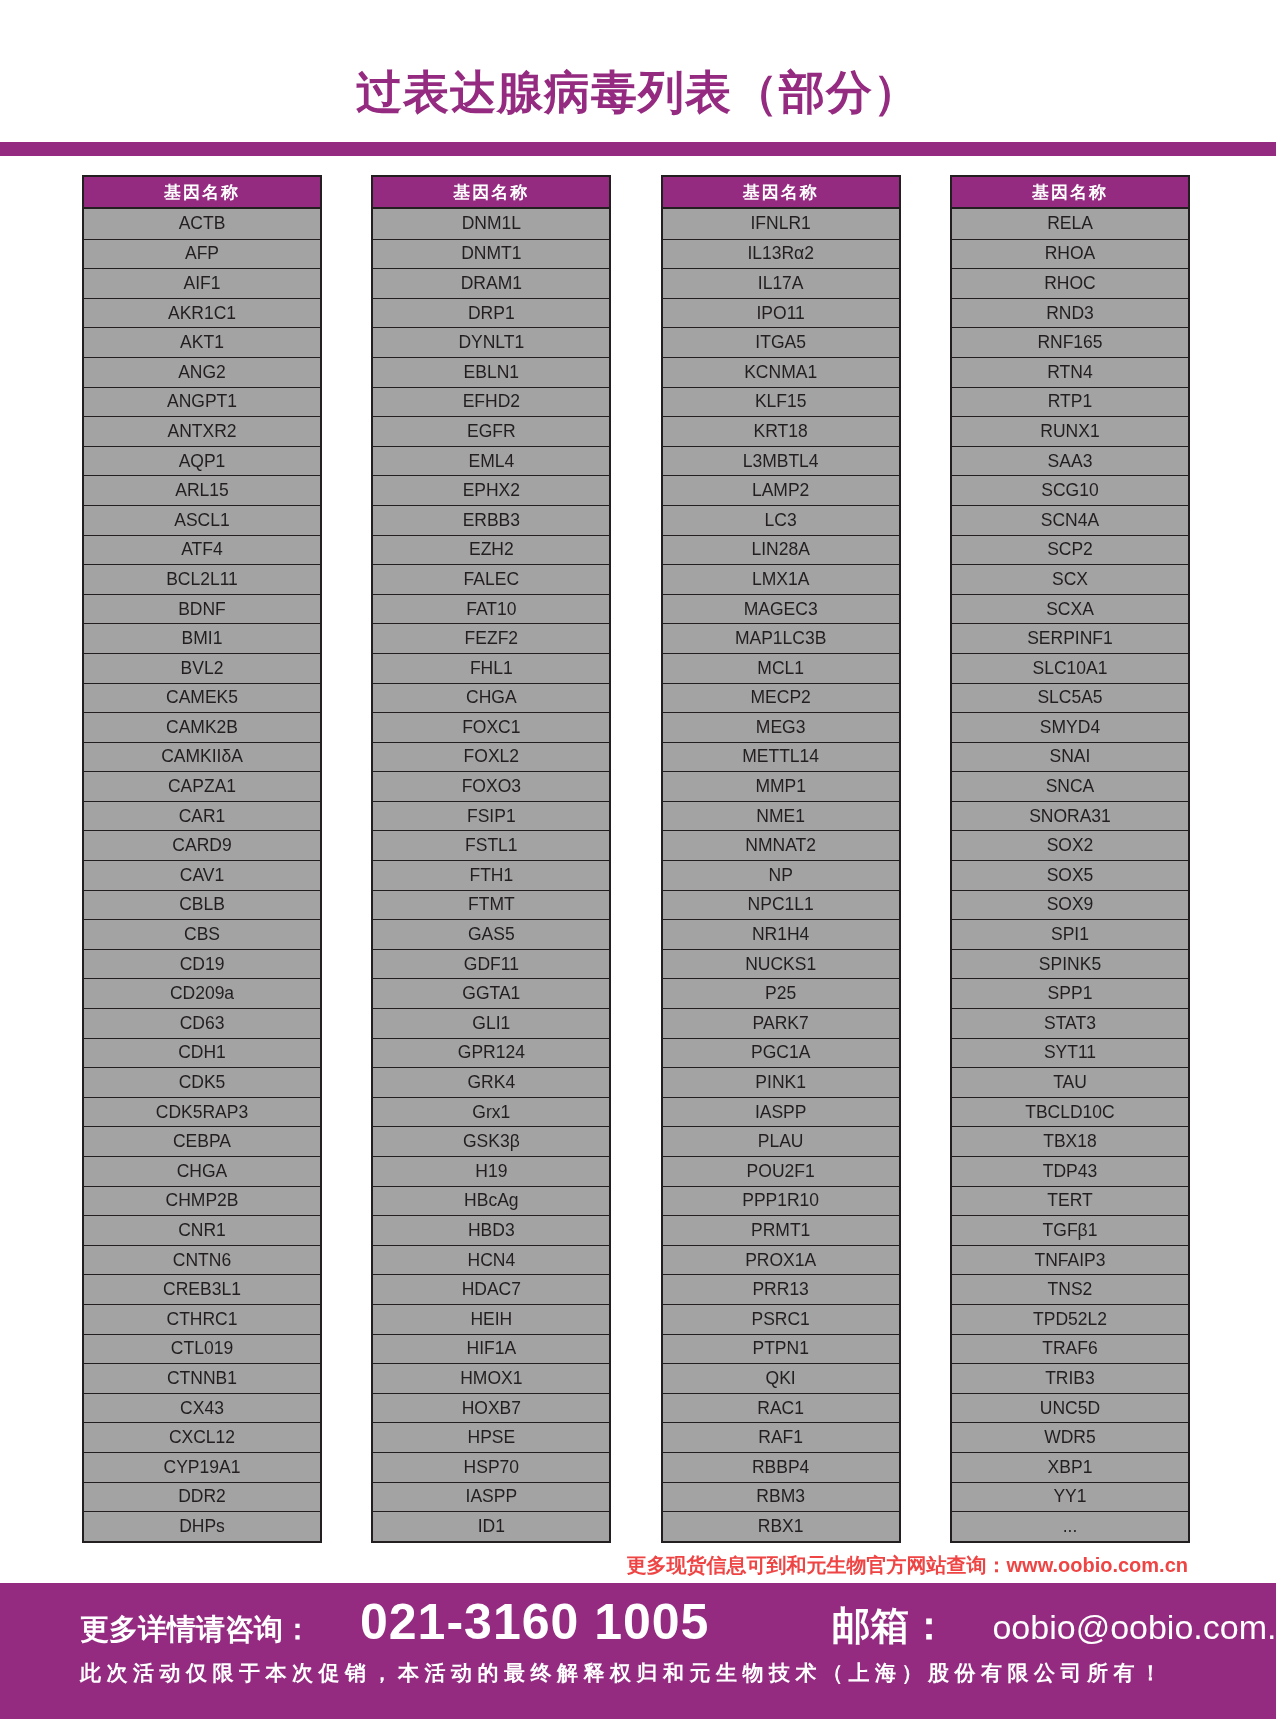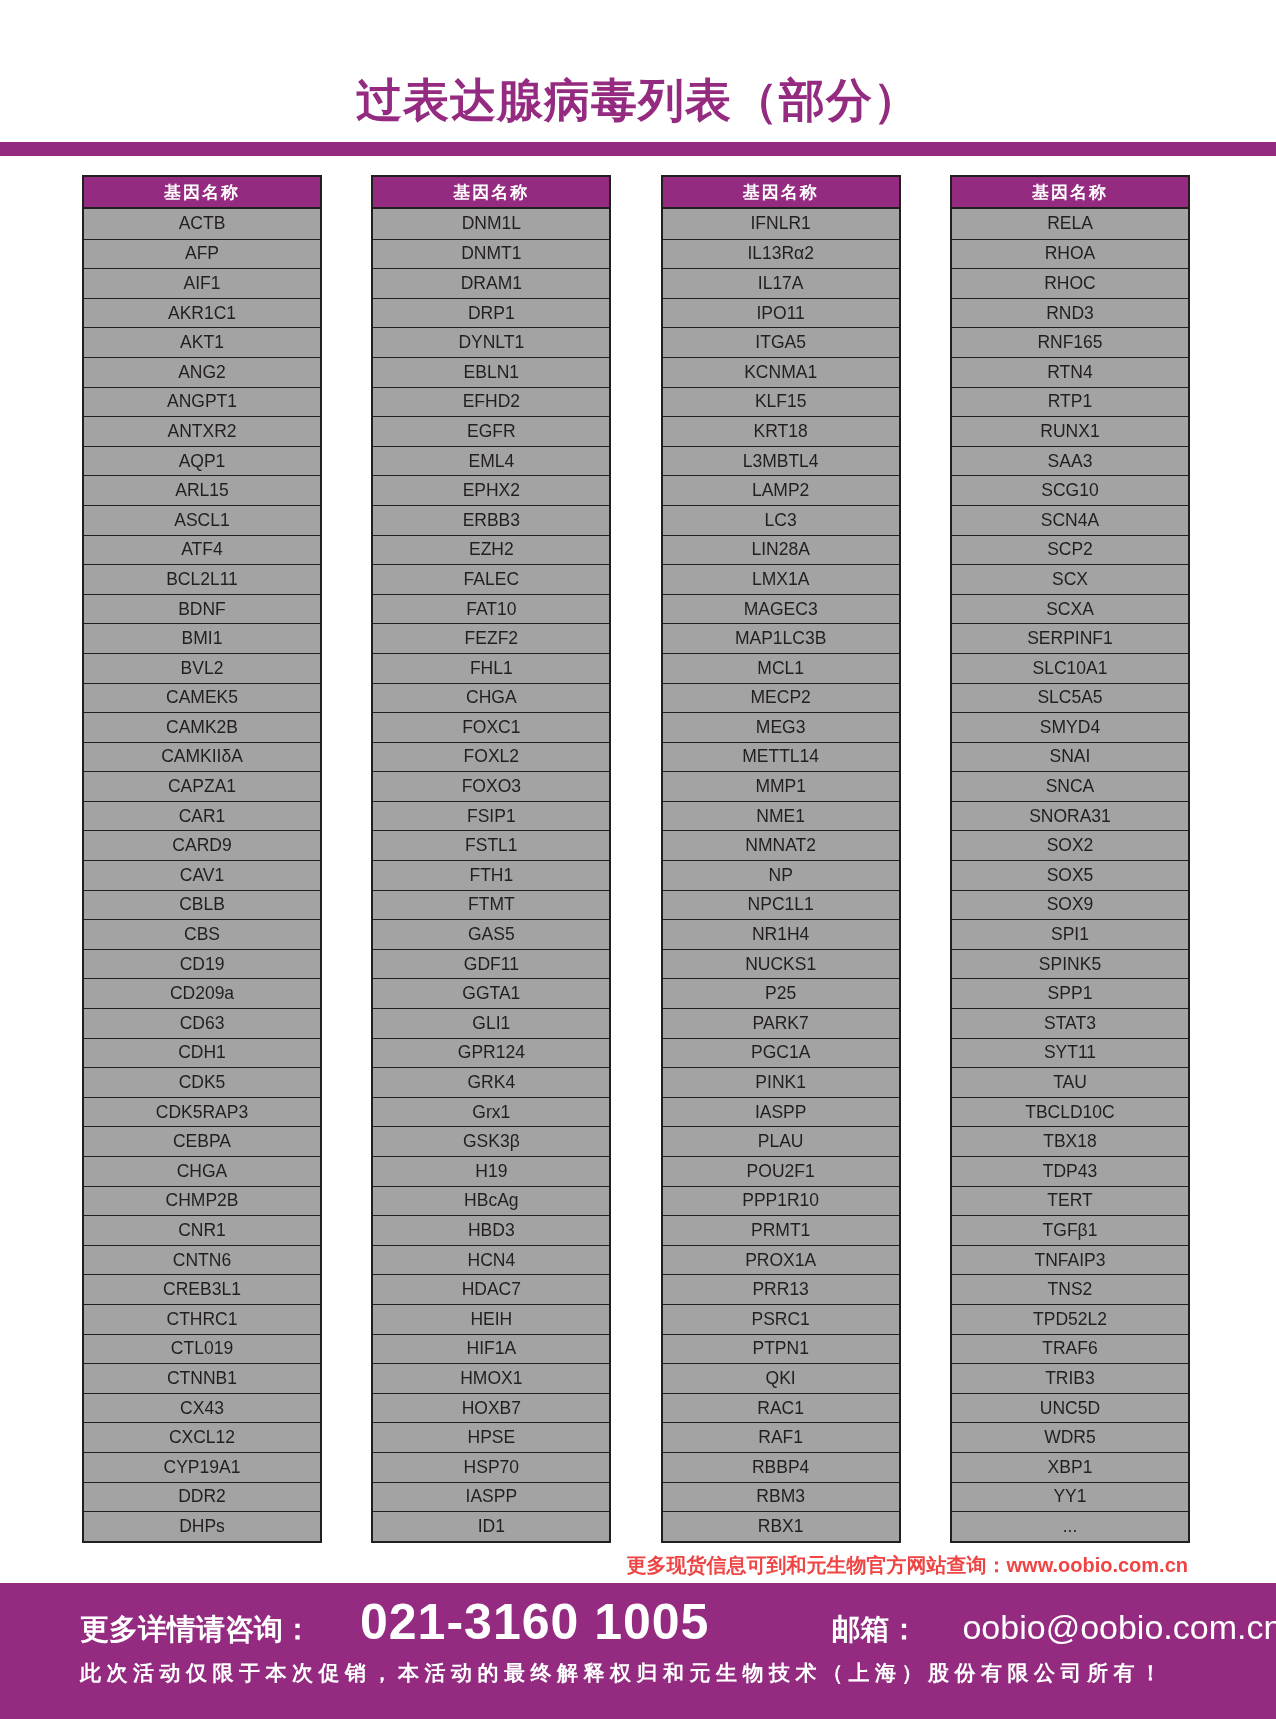--- a/index.html
+++ b/index.html
@@ -6,21 +6,21 @@
   * { margin:0; padding:0; box-sizing:border-box; }
   body {
     width:1276px; height:1719px; position:relative;
     background:#ffffff; overflow:hidden;
     font-family:"Liberation Sans", sans-serif;
     color:var(--text);
   }
   .page-title {
     position:absolute; top:62px; left:0; width:100%;
     text-align:center; font-size:46px; font-weight:bold;
-    color:var(--accent); letter-spacing:1px;margin-top:8px;
+    color:var(--accent); letter-spacing:1px;
   }
   .title-bar {
     position:absolute; top:142px; left:0; width:100%; height:14px;
     background:var(--accent);
   }
   .tables {
     position:absolute; top:175px; left:82px; width:1108px;
     display:flex; justify-content:space-between;
   }
   .gtable {
@@ -45,21 +45,21 @@
   .footer {
     position:absolute; top:1583px; left:0; width:100%; height:136px;
     background:var(--accent); color:#ffffff;
   }
   .footer-line1 {
     position:absolute; top:10px; left:80px;
     display:flex; align-items:baseline; white-space:nowrap;gap:36px;
   }
   .contact-label { font-size:29px; font-weight:bold; }
   .phone { font-size:50px; font-weight:bold; letter-spacing:1px; margin-left:12px; }
-  .email-label { font-size:29px; font-weight:bold; margin-left:86px; }
+  .email-label { font-size:39px; font-weight:bold; margin-left:86px; }
   .email { font-size:34px; margin-left:8px; }
   .disclaimer {
     position:absolute; top:76px; left:80px;
     font-size:21px; font-weight:bold; letter-spacing:5.5px;
     white-space:nowrap;
   }
 </style>
 </head>
 <body>
 

